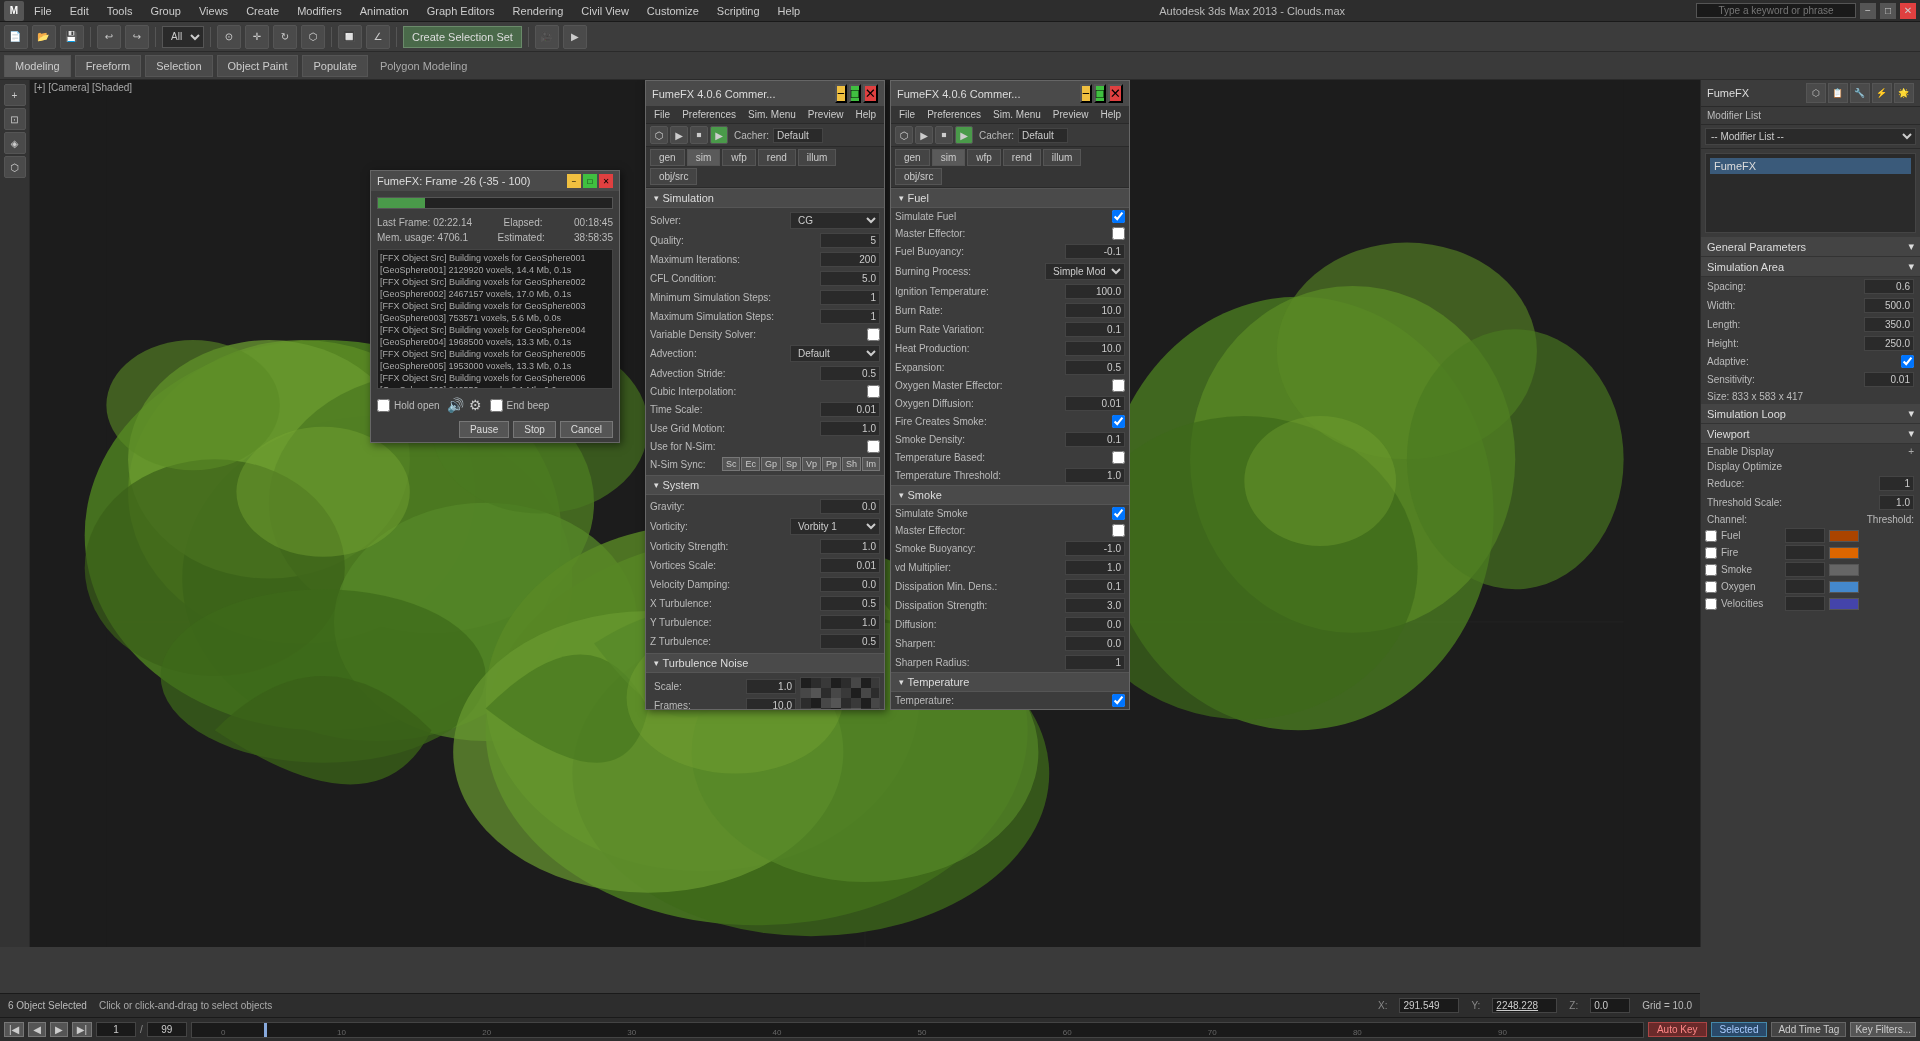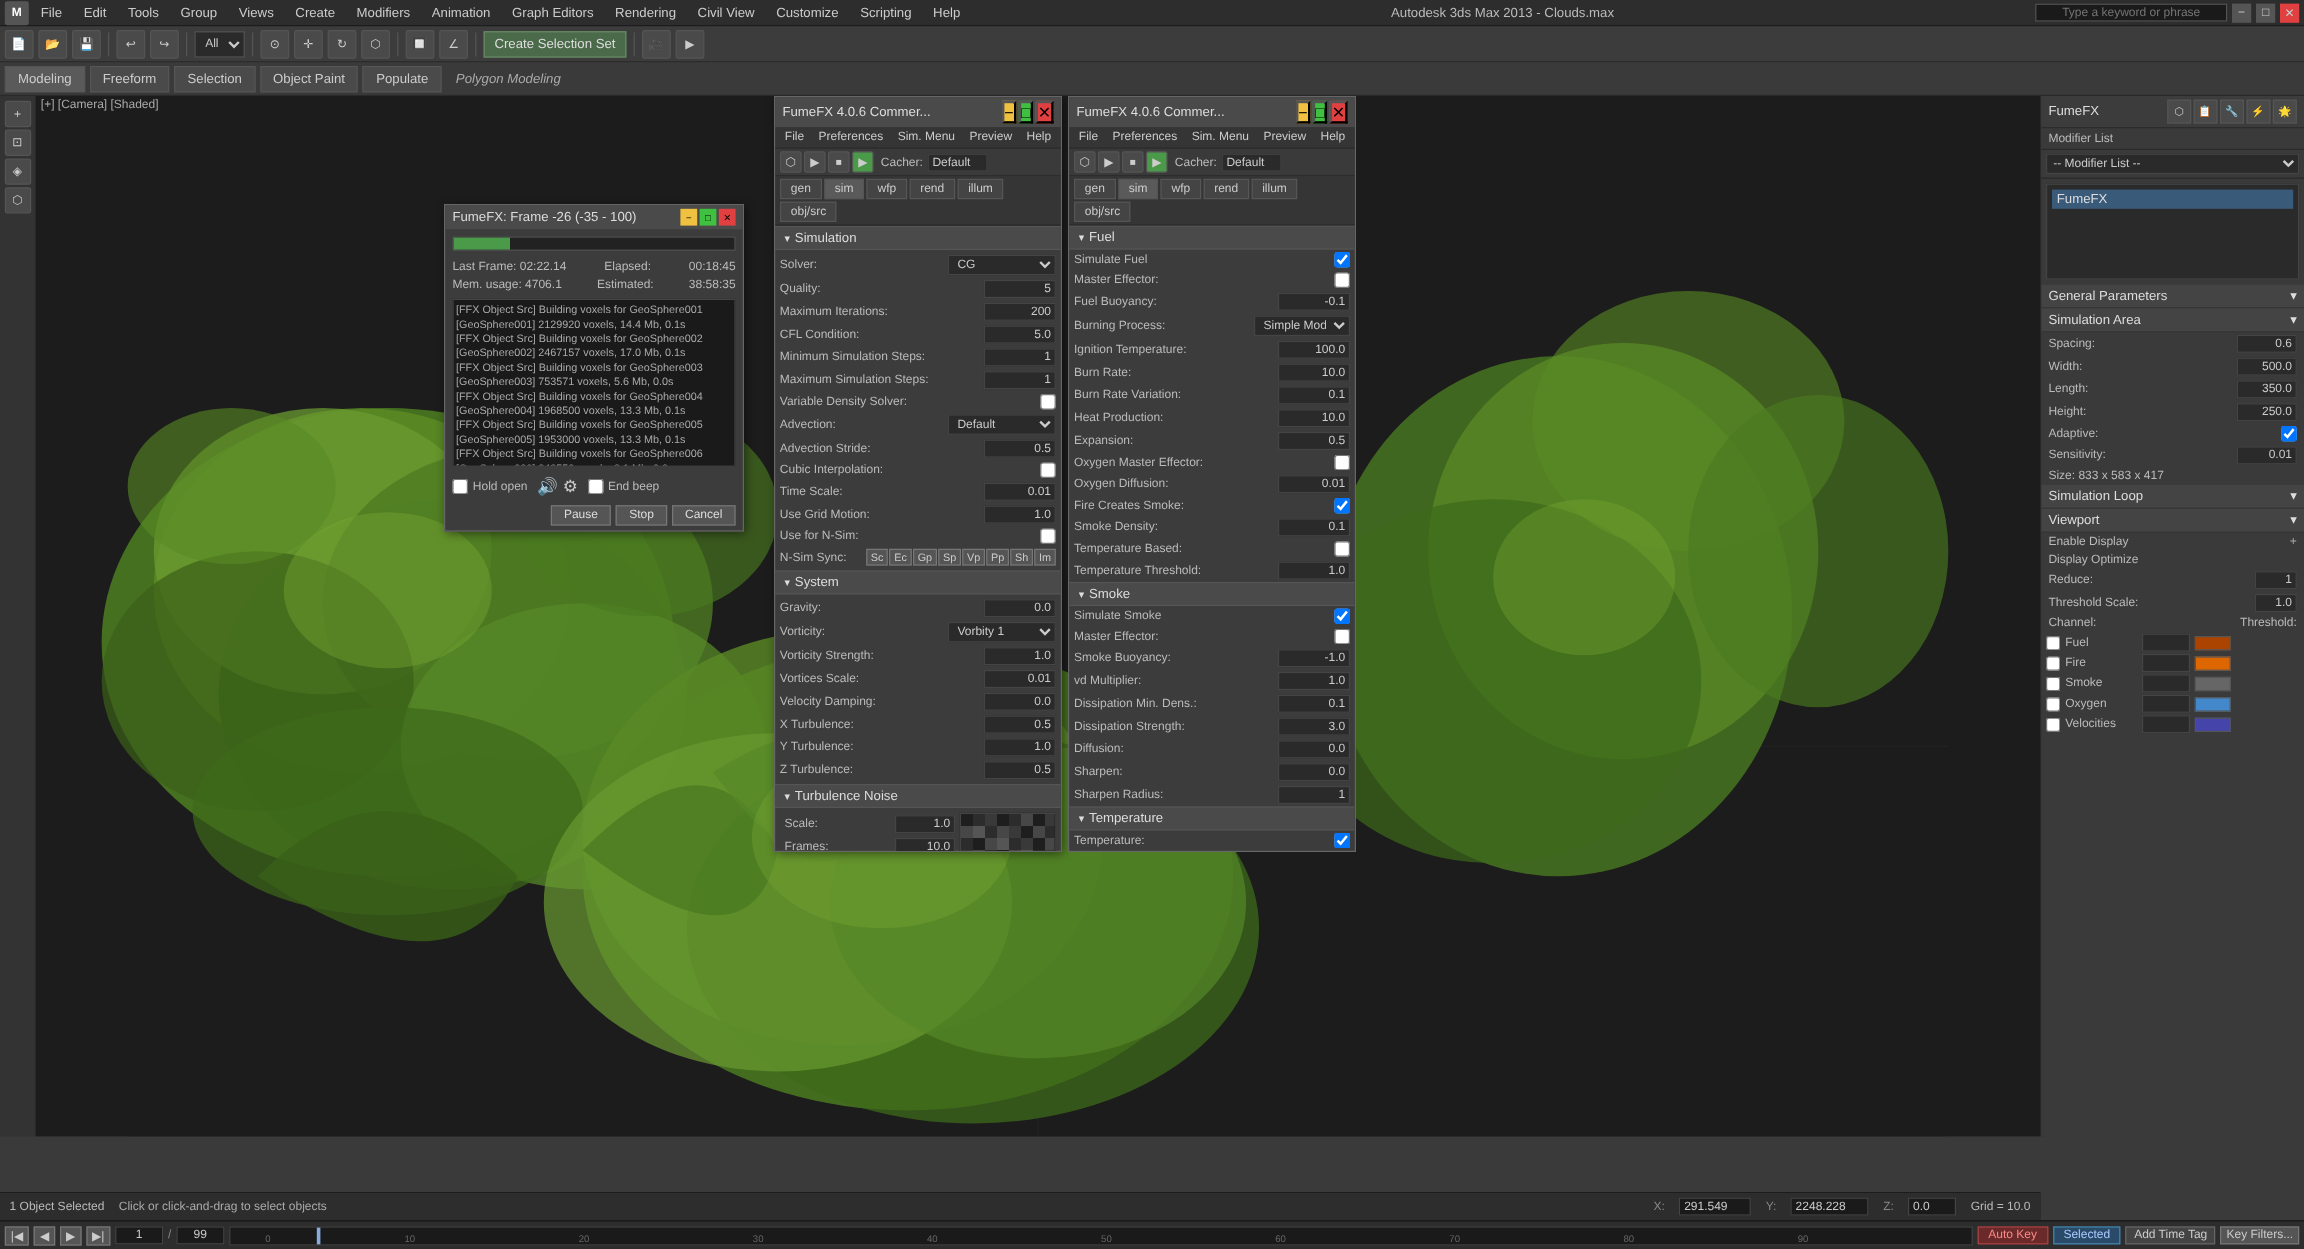--- a/index.html
+++ b/index.html
@@ -490,21 +490,21 @@
   <div class="toolbar-btn">🎥</div>
   <div class="toolbar-btn">▶</div>
 </div>
 
 <div class="toolbar2">
   <button class="tab-btn active">Modeling</button>
   <button class="tab-btn">Freeform</button>
   <button class="tab-btn">Selection</button>
   <button class="tab-btn">Object Paint</button>
   <button class="tab-btn">Populate</button>
-  <span style="padding:2px 8px; font-size:11px; color:#aaa;font-style:italic;">Polygon Modeling</span>
+  <span style="padding:2px 8px; font-size:11px; color:#aaa;">Polygon Modeling</span>
 </div>
 
 <div style="position:relative; width:1920px; height:867px; display:flex;">
 
   <div style="width:30px; background:#333; display:flex; flex-direction:column; align-items:center; padding:4px 2px; gap:2px; border-right:1px solid #2a2a2a;">
     <div class="toolbar-btn" style="width:22px;height:22px;">+</div>
     <div class="toolbar-btn" style="width:22px;height:22px;">⊡</div>
     <div class="toolbar-btn" style="width:22px;height:22px;">◈</div>
     <div class="toolbar-btn" style="width:22px;height:22px;">⬡</div>
   </div>
@@ -1113,27 +1113,27 @@
           <span class="channel-name">Velocities</span>
           <input class="channel-val" type="text" value="" style="">
           <div class="channel-color" style="background:#4444aa;"></div>
         </div>
       </div>
     </div>
   </div>
 </div>
 
 <div style="position:fixed; bottom:24px; left:0; right:220px; height:24px; background:#2d2d2d; display:flex; align-items:center; padding:0 8px; gap:12px; border-top:1px solid #1a1a1a; font-size:10px; color:#bbb; z-index:20;">
-  <span>1 Object Selected</span>
+  <span>6 Object Selected</span>
   <span style="flex:1; color:#aaa;">Click or click-and-drag to select objects</span>
 
   <span style="color:#888;">X:</span>
   <input type="text" style="width: 60px; background: rgb(26, 26, 26); border: 1px solid rgb(68, 68, 68); color: rgb(204, 204, 204); padding: 1px 3px; font-size: 10px;" value="291.549">
   <span style="color:#888;">Y:</span>
-  <input type="text" style="width: 65px; background: rgb(26, 26, 26); border: 1px solid rgb(68, 68, 68); color: rgb(204, 204, 204); padding: 1px 3px; font-size: 10px;" value="2248.228">
+  <input type="text" style="width: 65px; background: rgb(26, 26, 26); border: 1px solid rgb(68, 68, 68); color: rgb(204, 204, 204); padding: 1px 3px; font-size: 10px; text-decoration: underline;" value="2248.228">
   <span style="color:#888;">Z:</span>
   <input type="text" style="width: 40px; background: rgb(26, 26, 26); border: 1px solid rgb(68, 68, 68); color: rgb(204, 204, 204); padding: 1px 3px; font-size: 10px;" value="0.0">
   <span>Grid = 10.0</span>
 </div>
 
 <div style="position:fixed; bottom:0; left:0; right:0; height:24px; background:#2d2d2d; display:flex; align-items:center; padding:0 4px; gap:4px; border-top:1px solid #1a1a1a; z-index:20;">
 
   <button style="padding:1px 4px; background:#555; border:1px solid #777; color:#ccc; font-size:10px; cursor:pointer;">|◀</button>
   <button style="padding:1px 4px; background:#555; border:1px solid #777; color:#ccc; font-size:10px; cursor:pointer;">◀</button>
   <button style="padding:1px 4px; background:#555; border:1px solid #777; color:#ccc; font-size:10px; cursor:pointer;">▶</button>

